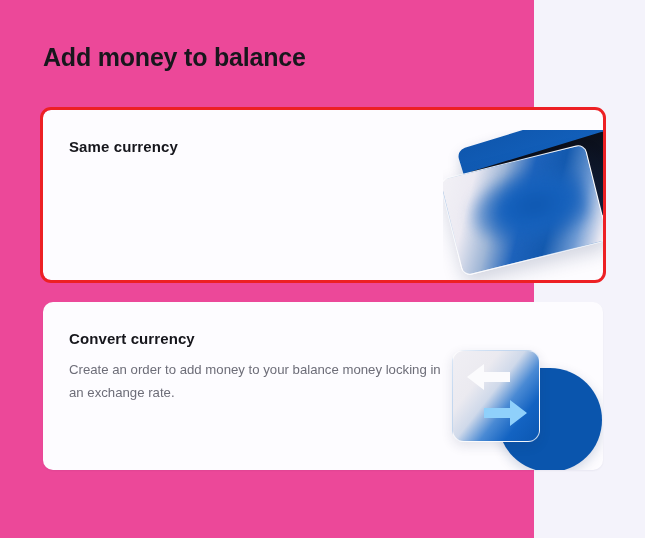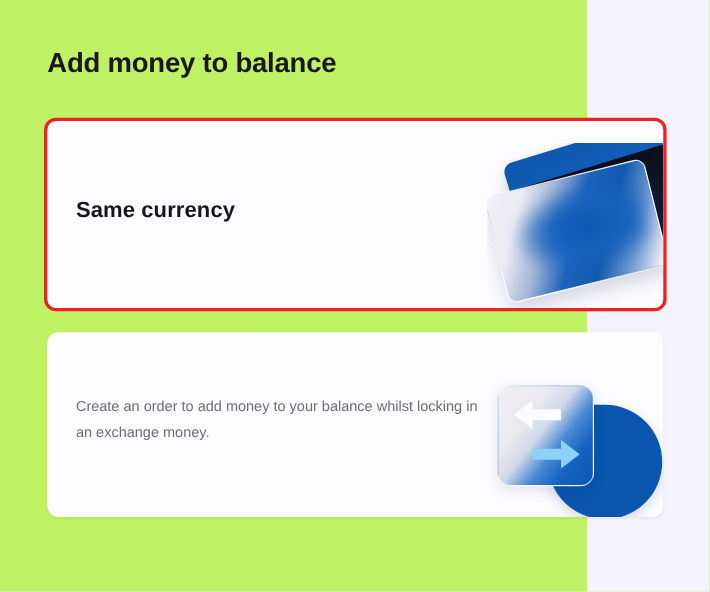--- a/index.html
+++ b/index.html
@@ -14,21 +14,21 @@
     background: #f4f3fb;
     font-family: "Liberation Sans", sans-serif;
     -webkit-font-smoothing: antialiased;
     overflow: hidden;
   }
 
   .page {
     position: relative;
     width: 534px;
     height: 538px;
-    background: #bef264;
+    background: #ec4899;
   }
 
   
   .page-title {
     position: absolute;
     left: 43px;
     top: 40px;
     font-size: 25px;
     line-height: 34px;
     font-weight: bold;
@@ -60,26 +60,25 @@
   #card-convert {
     top: 302px;
     height: 168px;
     box-shadow: 0 1px 2px rgba(25, 25, 60, 0.05);
   }
 
   .card-heading {
     position: absolute;
     left: 26px;
     top: 28px;
-    font-size: 20px;
+    font-size: 15px;
     font-weight: bold;
     letter-spacing: 0.1px;
     color: #16161c;
     z-index: 4;
-    margin-top: 42px;
   }
 
   .card-desc {
     position: absolute;
     left: 26px;
     top: 56px;
     width: 380px;
     font-size: 13.2px;
     line-height: 23px;
     color: #6d6d78;
@@ -217,22 +216,23 @@
     <div class="illus-cards">
       <div class="mini-card back"></div>
       <div class="mini-card shadowstrip"></div>
       <div class="mini-card front"></div>
       <div class="mini-card frontblur"></div>
     </div>
   </div>
 
   <div class="option-card" id="card-convert">
 
-
-    <div class="card-desc">Create an order to add money to your balance whilst locking in an exchange money.</div>
+    <div class="card-heading">Convert currency</div>
+
+    <div class="card-desc">Create an order to add money to your balance money locking in an exchange rate.</div>
 
     <div class="illus-exchange">
 
       <div class="blob"></div>
 
       <div class="tile">
         <svg width="88" height="92" viewBox="0 0 88 92">
 
           <path d="M14 26 L31 13 L31 21 L57 21 L57 31 L31 31 L31 39 Z" fill="#fbfbfd"></path>
 

